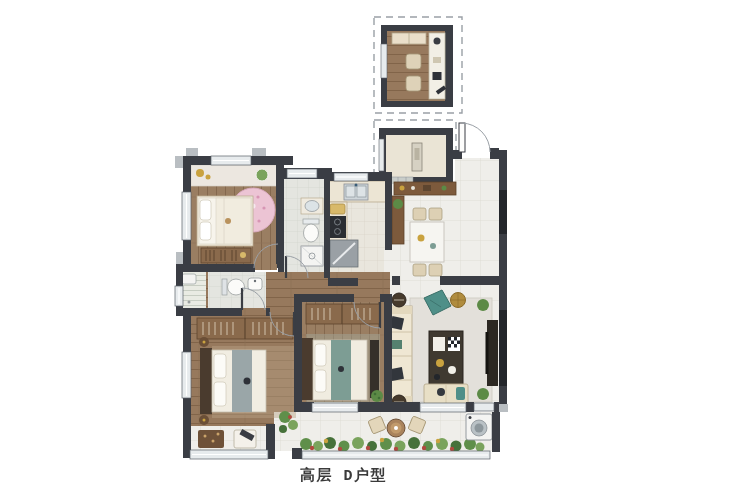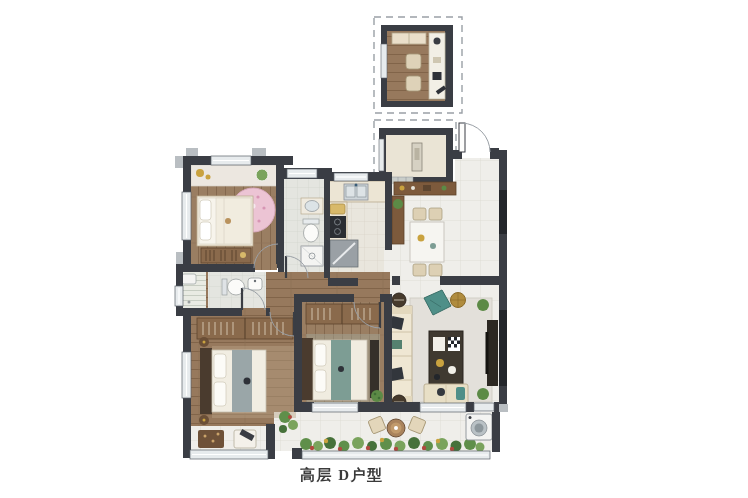--- a/index.html
+++ b/index.html
@@ -1,17 +1,17 @@
 <!DOCTYPE html>
 <html><head>
 <meta charset="utf-8">
 <style>
   html,body{margin:0;padding:0;background:#ffffff;}
   .stage{position:relative;width:748px;height:498px;background:#fff;overflow:hidden;
-         font-family:Liberation Serif, serif;}
+         font-family:Liberation Mono, monospace;}
   .caption{position:absolute;left:300px;top:466px;font-size:15px;font-weight:600;
            color:#3a3a3a;letter-spacing:1.5px;}
   svg{position:absolute;left:0;top:0;}
 </style>
 </head>
 <body>
 
 <div class="stage">
 
 <svg width="748" height="498" viewBox="0 0 748 498">

